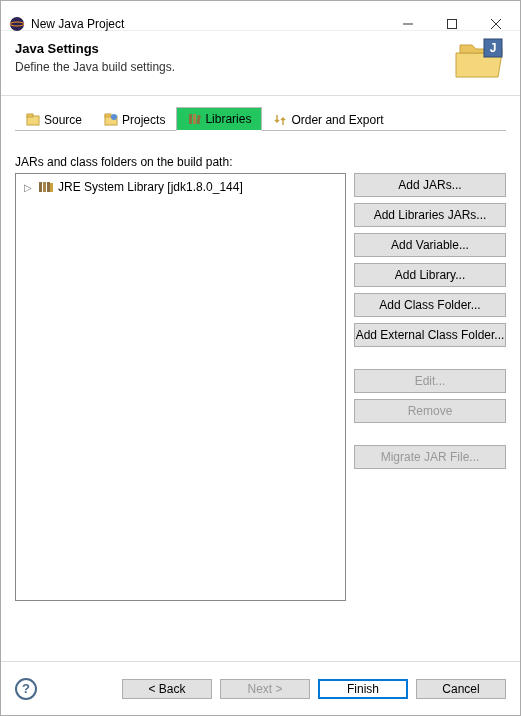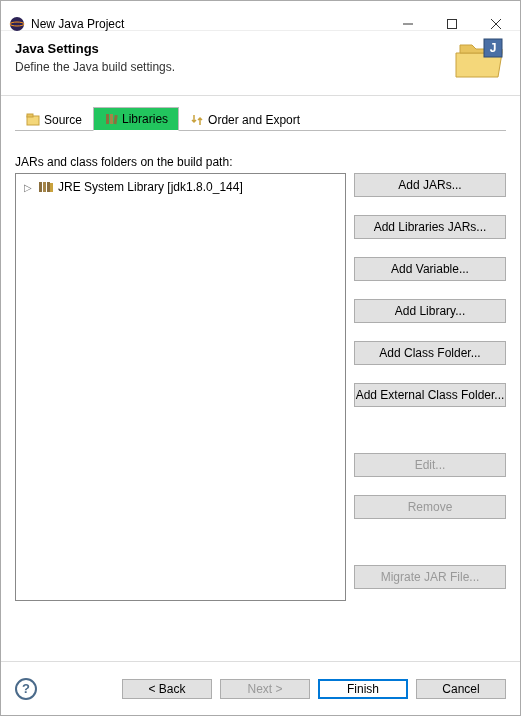--- a/index.html
+++ b/index.html
@@ -26,21 +26,21 @@
 
 .content-label { font-size: 12px; color: #000; margin-bottom: 4px; margin-top: 24px; }
 
 .main-area { display: flex; gap: 8px; }
 .tree-panel { flex: 1; border: 1px solid #888; background: #fff; height: 428px; padding: 4px; }
 .tree-item { display: flex; align-items: center; gap: 4px; padding: 2px 4px; }
 .tree-arrow { width: 10px; color: #777; font-size: 10px; }
 .tree-icon { width: 16px; height: 14px; }
 .tree-label { font-size: 12px; }
 
-.button-col { width: 152px; display: flex; flex-direction: column; gap: 18px; }
+.button-col { width: 152px; display: flex; flex-direction: column; gap: 6px; }
 .btn { height: 24px; border: 1px solid #adadad; background: #e1e1e1; font-size: 12px; color: #000; cursor: pointer; }
 .btn:disabled { color: #999; }
 
 .footer { position: absolute; bottom: 0; left: 0; right: 0; height: 54px; border-top: 1px solid #ddd; display: flex; align-items: center; padding: 0 14px; gap: 8px; background: #fff; }
 .help-icon { width: 22px; height: 22px; border: 2px solid #4a6a8a; border-radius: 50%; display: flex; align-items: center; justify-content: center; color: #4a6a8a; font-weight: bold; font-size: 13px; margin-right: auto; }
 .nav-btn { width: 90px; height: 20px; border: 1px solid #adadad; background: #e1e1e1; font-size: 12px; cursor: pointer; }
 .nav-btn:disabled { color: #999; }
 .nav-btn.primary { border: 2px solid #0078d7; background: #fff; }
 </style>
 </head>
@@ -84,20 +84,28 @@
 <div class="separator"></div>
 
 <div class="content">
   <div class="tabs">
     <div class="tab">
       <svg class="tab-icon" viewBox="0 0 14 14">
           <rect x="1" y="3" width="12" height="9" fill="#f4d77a" stroke="#c9a23e"></rect>
           <rect x="1" y="1" width="6" height="3" fill="#e8c35e" stroke="#c9a23e"></rect>
         </svg>
       <span>Source</span>
+    </div>
+    <div class="tab">
+      <svg class="tab-icon" viewBox="0 0 14 14">
+          <rect x="1" y="3" width="12" height="9" fill="#f4d77a" stroke="#c9a23e"></rect>
+          <rect x="1" y="1" width="6" height="3" fill="#e8c35e" stroke="#c9a23e"></rect>
+          <circle cx="10" cy="4" r="3" fill="#5a8fd6"></circle>
+        </svg>
+      <span>Projects</span>
     </div>
     <div class="tab active">
       <svg class="tab-icon" viewBox="0 0 14 14">
           <rect x="2" y="2" width="3" height="10" fill="#8b6f3e"></rect>
           <rect x="6" y="2" width="3" height="10" fill="#a58548"></rect>
           <rect x="10" y="3" width="3" height="9" fill="#8b6f3e" transform="rotate(8 11 8)"></rect>
         </svg>
       <span>Libraries</span>
     </div>
     <div class="tab">

